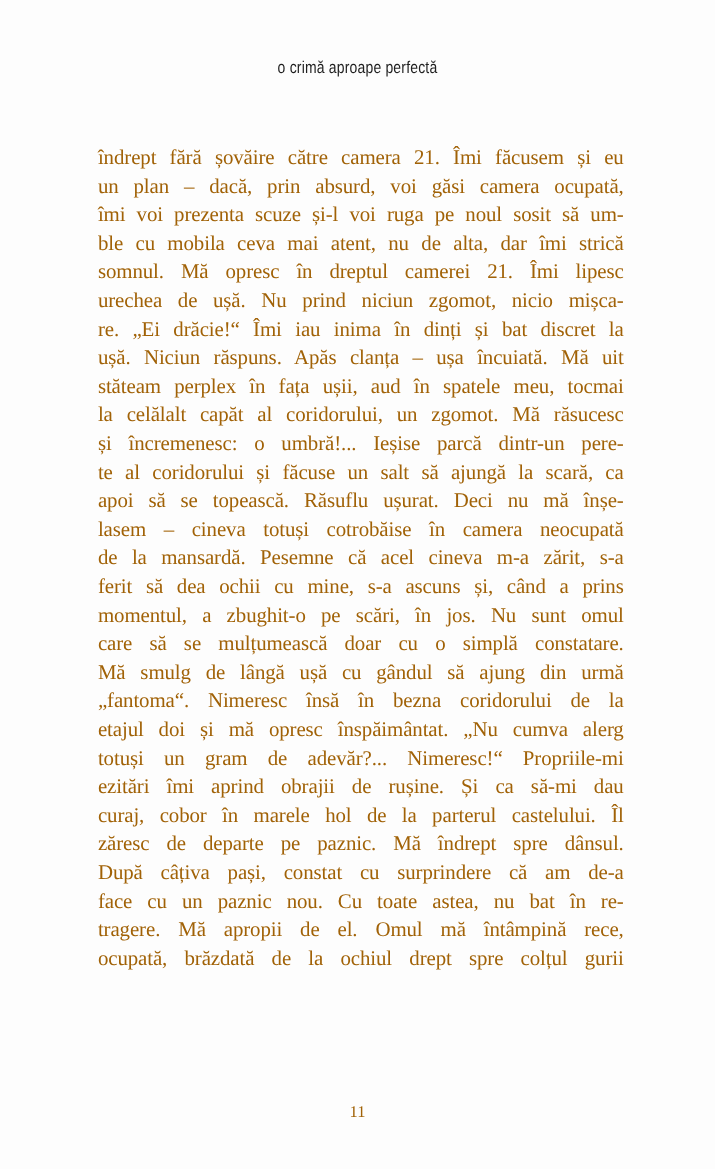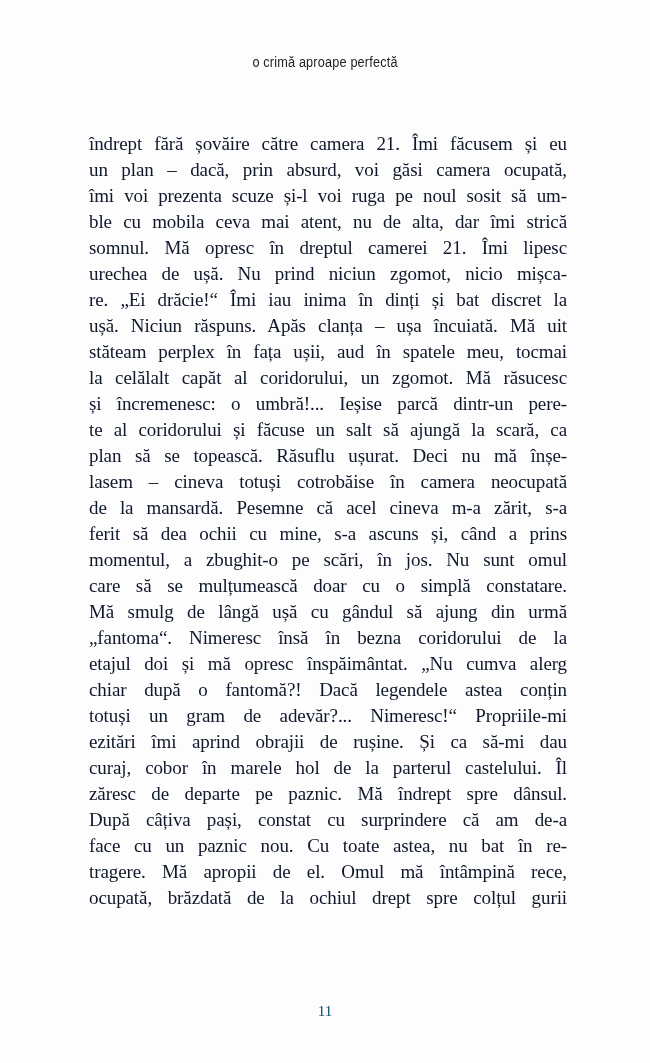--- a/index.html
+++ b/index.html
@@ -31,39 +31,39 @@
     transform-origin: 50% 50%;
     letter-spacing: 0.2px;
   }
   .body-text {
     position: absolute;
     top: 131px;
     left: 89px;
     width: 478px;
     font-family: "Liberation Serif", serif;
     font-size: 19px;
-    color: #0f172a;
+    color: #a16207;
   }
   .body-text .line {
     height: 26px;
     line-height: 26px;
     text-align: justify;
     text-align-last: justify;
     white-space: normal;
     letter-spacing: -0.1px;
   }
   .page-number {
     position: absolute;
     top: 1003px;
     left: 0;
     width: 100%;
     text-align: center;
     font-family: "Liberation Serif", serif;
     font-size: 15px;
-    color: #0c4a6e;
+    color: #a16207;
   }
 </style>
 </head>
 <body>
 
 <div class="page">
   <div class="running-header">o crimă aproape perfectă</div>
 
   <div class="body-text">
       <div class="line">îndrept fără șovăire către camera 21. Îmi făcusem și eu</div>
@@ -71,30 +71,29 @@
       <div class="line">îmi voi prezenta scuze și-l voi ruga pe noul sosit să um-</div>
       <div class="line">ble cu mobila ceva mai atent, nu de alta, dar îmi strică</div>
       <div class="line">somnul. Mă opresc în dreptul camerei 21. Îmi lipesc</div>
       <div class="line">urechea de ușă. Nu prind niciun zgomot, nicio mișca-</div>
       <div class="line">re. „Ei drăcie!“ Îmi iau inima în dinți și bat discret la</div>
       <div class="line">ușă. Niciun răspuns. Apăs clanța – ușa încuiată. Mă uit</div>
       <div class="line">stăteam perplex în fața ușii, aud în spatele meu, tocmai</div>
       <div class="line">la celălalt capăt al coridorului, un zgomot. Mă răsucesc</div>
       <div class="line">și încremenesc: o umbră!... Ieșise parcă dintr-un pere-</div>
       <div class="line">te al coridorului și făcuse un salt să ajungă la scară, ca</div>
-      <div class="line">plan să se topească. Răsuflu ușurat. Deci nu mă înșe-</div>
+      <div class="line">apoi să se topească. Răsuflu ușurat. Deci nu mă înșe-</div>
       <div class="line">lasem – cineva totuși cotrobăise în camera neocupată</div>
       <div class="line">de la mansardă. Pesemne că acel cineva m-a zărit, s-a</div>
       <div class="line">ferit să dea ochii cu mine, s-a ascuns și, când a prins</div>
       <div class="line">momentul, a zbughit-o pe scări, în jos. Nu sunt omul</div>
       <div class="line">care să se mulțumească doar cu o simplă constatare.</div>
       <div class="line">Mă smulg de lângă ușă cu gândul să ajung din urmă</div>
       <div class="line">„fantoma“. Nimeresc însă în bezna coridorului de la</div>
       <div class="line">etajul doi și mă opresc înspăimântat. „Nu cumva alerg</div>
-      <div class="line">chiar după o fantomă?! Dacă legendele astea conțin</div>
       <div class="line">totuși un gram de adevăr?... Nimeresc!“ Propriile-mi</div>
       <div class="line">ezitări îmi aprind obrajii de rușine. Și ca să-mi dau</div>
       <div class="line">curaj, cobor în marele hol de la parterul castelului. Îl</div>
       <div class="line">zăresc de departe pe paznic. Mă îndrept spre dânsul.</div>
       <div class="line">După câțiva pași, constat cu surprindere că am de-a</div>
       <div class="line">face cu un paznic nou. Cu toate astea, nu bat în re-</div>
       <div class="line">tragere. Mă apropii de el. Omul mă întâmpină rece,</div>
       <div class="line">ocupată, brăzdată de la ochiul drept spre colțul gurii</div>
     </div>
 

